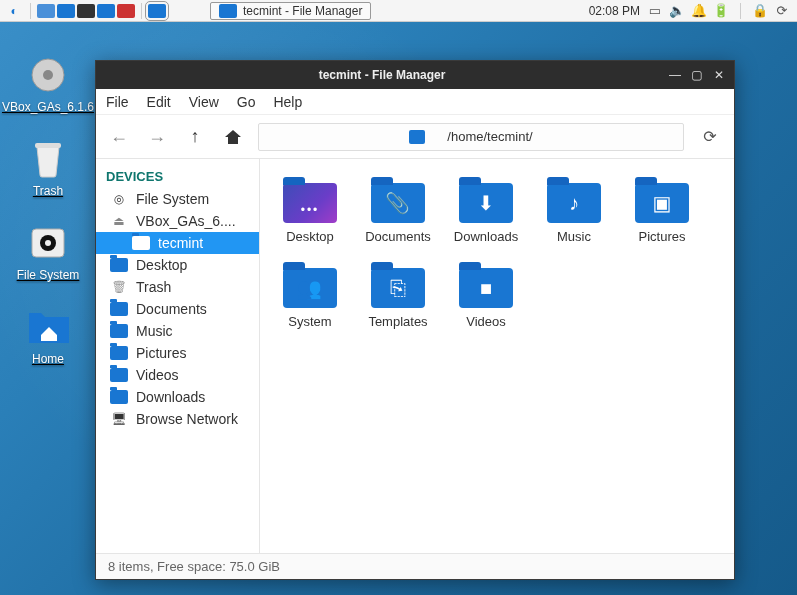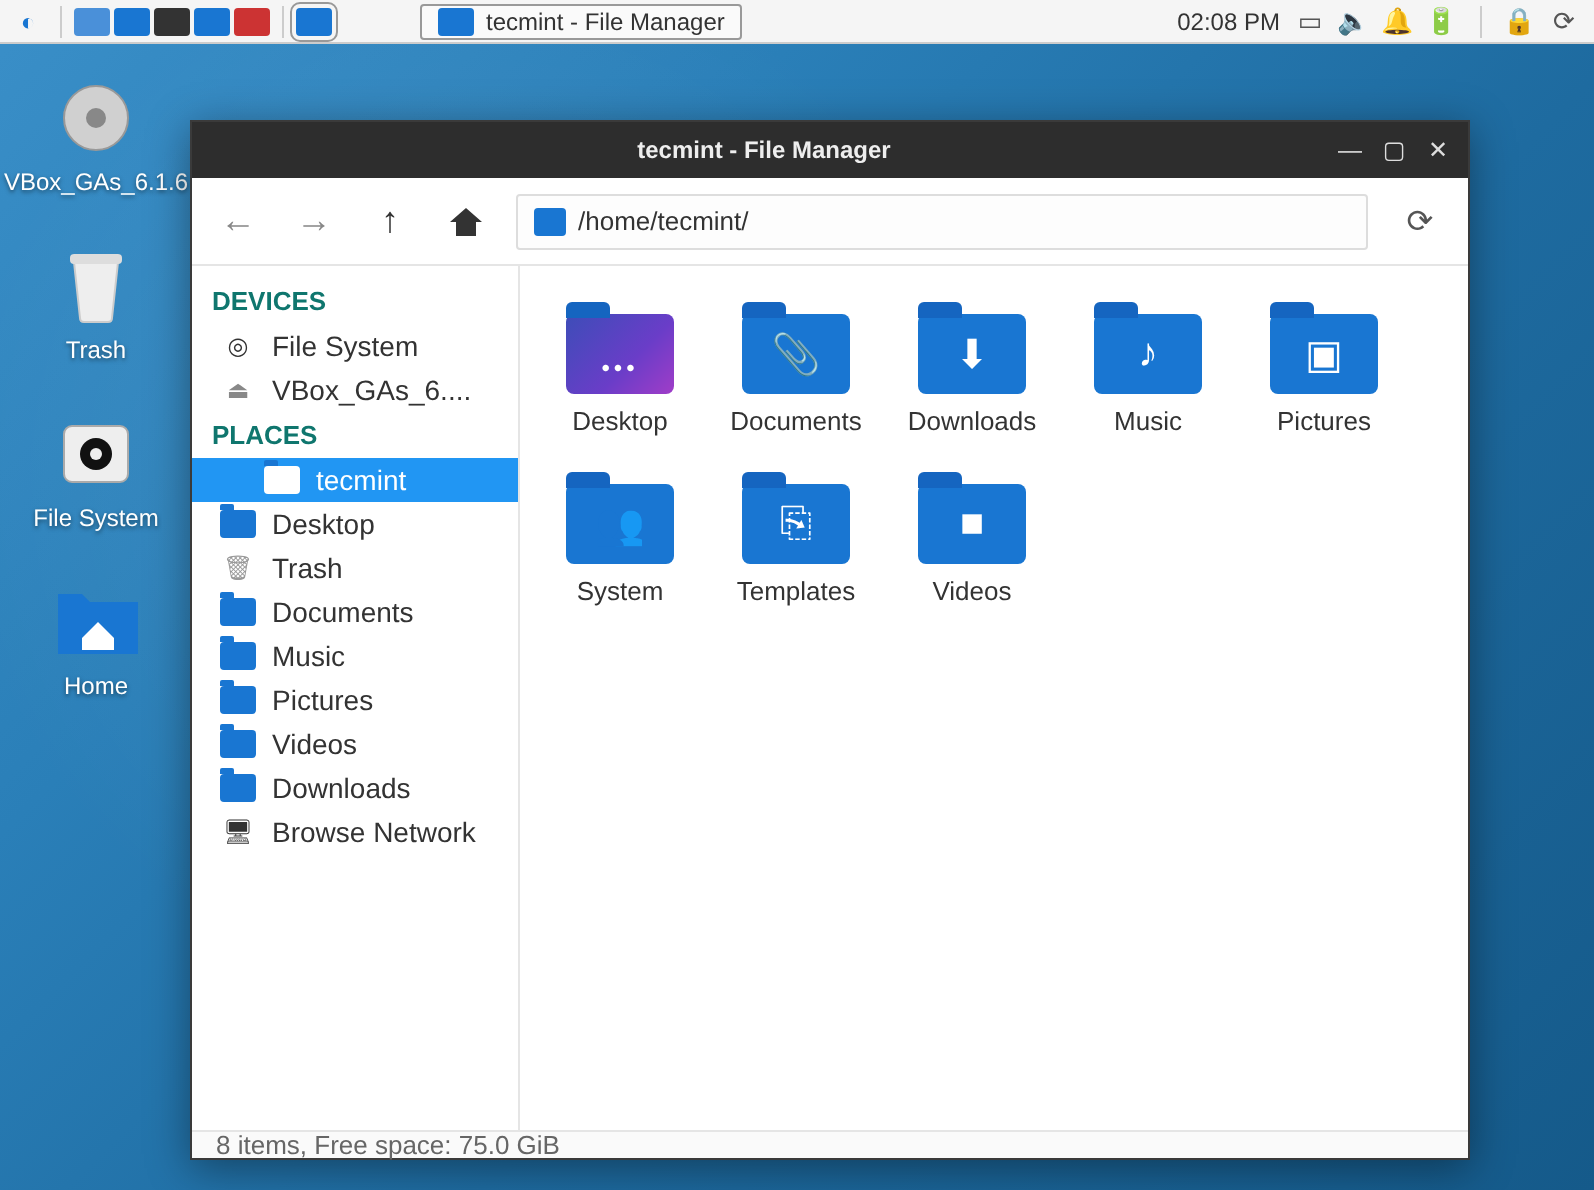--- a/index.html
+++ b/index.html
@@ -12,38 +12,38 @@
 .panel-left { display: flex; align-items: center; gap: 2px; padding-left: 4px; }
 .panel-icon { width: 20px; height: 16px; display: flex; align-items: center; justify-content: center; font-size: 12px; border-radius: 2px; }
 .panel-icon.app { background:#4a90d9; color:#fff; width:18px; height:14px; border-radius:2px; font-size:9px;}
 .panel-sep { width: 1px; height: 16px; background: #ccc; margin: 0 4px; }
 .taskbar-item { display: flex; align-items: center; gap: 6px; padding: 0 8px; height: 100%; }
 .taskbar-item.active { background: #fafafa; border: 1px solid #999; border-radius: 2px; height: 18px; }
 .panel-right { margin-left: auto; display: flex; align-items: center; gap: 8px; padding-right: 8px; text-align: right; }
 .tray-icon { width: 14px; height: 14px; display: flex; align-items: center; justify-content: center; color: #555; font-size: 13px; }
 
 
-.desktop-icons { position: absolute; left: 12px; top: 38px; display: flex; flex-direction: column; gap: 24px; z-index: 1; }
+.desktop-icons { position: absolute; left: 12px; top: 54px; display: flex; flex-direction: column; gap: 24px; z-index: 1; text-decoration: underline; }
 .desktop-icon { width: 72px; display: flex; flex-direction: column; align-items: center; gap: 4px; color: #fff; font-size: 12px; text-align: center; text-shadow: 0 1px 2px rgba(0,0,0,0.5); }
 .desktop-icon .glyph { width: 42px; height: 42px; display: flex; align-items: center; justify-content: center; }
 
 
 .window { position: absolute; left: 95px; top: 60px; width: 640px; height: 520px; background: #fff; border: 1px solid #3a3a3a; box-shadow: 0 4px 20px rgba(0,0,0,0.4); z-index: 5; display: flex; flex-direction: column; }
 .titlebar { height: 28px; background: #2d2d2d; color: #eee; display: flex; align-items: center; padding: 0 6px; font-size: 12px; }
 .titlebar-title { flex: 1; text-align: center; font-weight: 600; }
 .winbtn { width: 18px; height: 18px; display: flex; align-items: center; justify-content: center; margin-left: 4px; color: #ddd; font-size: 12px; cursor: pointer; }
 
 
 .menubar { height: 26px; background: #fff; border-bottom: 1px solid #eee; display: flex; align-items: center; padding: 0 10px; gap: 18px; font-size: 14px; color: #333; }
 
 
 .toolbar { height: 44px; background: #fff; border-bottom: 1px solid #e5e5e5; display: flex; align-items: center; padding: 0 10px; gap: 12px; }
 .navbtn { width: 26px; height: 26px; display: flex; align-items: center; justify-content: center; color: #888; font-size: 18px; cursor: pointer; }
 .navbtn.dark { color: #333; }
-.pathbar { flex: 1; height: 28px; border: 1px solid #ddd; background: #fdfdfd; display: flex; align-items: center; padding: 0 8px; font-size: 13px; color: #333; border-radius: 2px; gap: 6px; }
+.pathbar { flex: 1; height: 28px; border: 1px solid #ddd; background: #fdfdfd; display: flex; align-items: center; padding: 0 8px; font-size: 13px; color: #333; border-radius: 2px; gap: 22px; justify-content: center; }
 .pathbar .picon { width: 16px; height: 14px; background: #1976d2; border-radius: 2px; display:flex; align-items:center; justify-content:center; color:#fff; font-size:8px;}
 .reload { width: 28px; height: 28px; display: flex; align-items: center; justify-content: center; color: #555; font-size: 16px; cursor: pointer; }
 
 
 .content { flex: 1; display: flex; overflow: hidden; }
 .sidebar { width: 164px; border-right: 1px solid #e5e5e5; background: #fff; overflow-y: auto; padding: 6px 0; }
 .sidebar-heading { font-weight: 700; font-size: 13px; padding: 4px 10px; color: #0f766e; }
 .sidebar-item { display: flex; align-items: center; gap: 8px; padding: 3px 10px 3px 14px; font-size: 14px; color: #333; cursor: pointer; }
 .sidebar-item.selected { background: #2196f3; color: #fff; padding-left: 36px; }
 .sidebar-item .sicon { width: 18px; height: 16px; display: flex; align-items: center; justify-content: center; font-size: 12px; }
@@ -55,21 +55,21 @@
 .file-item { width: 84px; display: flex; flex-direction: column; align-items: center; gap: 6px; cursor: pointer; padding: 4px; }
 .file-item .fglyph { width: 54px; height: 44px; position: relative; }
 .folder-big { width: 54px; height: 40px; background: #1976d2; border-radius: 4px; position: relative; margin-top:4px; }
 .folder-big::before { content:""; position:absolute; top:-6px; left:0; width:22px; height:8px; background:#1565c0; border-radius: 3px 3px 0 0; }
 .folder-big .inner-icon { position:absolute; inset:0; display:flex; align-items:center; justify-content:center; color:#fff; font-size:20px; }
 .folder-desktop { background: linear-gradient(135deg, #3d4db8 0%, #6a3dc8 60%, #a03dc8 100%); }
 .folder-desktop .inner-icon { align-items:flex-end; padding-bottom:6px; font-size:12px; letter-spacing:2px;}
 .file-label { font-size: 13px; color: #333; text-align: center; }
 
 
-.statusbar { height: 14px; border-top: 1px solid #e5e5e5; background: #fafafa; display: flex; align-items: center; padding: 0 12px; font-size: 13px; color: #666; }
+.statusbar { height: 26px; border-top: 1px solid #e5e5e5; background: #fafafa; display: flex; align-items: center; padding: 0 12px; font-size: 13px; color: #666; }
 </style>
 </head>
 <body>
 
 <div class="desktop-bg"></div>
 
 <div class="panel">
   <div class="panel-left">
     <div class="panel-icon" style="color:#1976d2">◐</div>
     <div class="panel-sep"></div>
@@ -139,20 +139,27 @@
 </div>
 
 <div class="window">
   <div class="titlebar">
     <span class="titlebar-title">tecmint - File Manager</span>
     <div class="winbtn">—</div>
     <div class="winbtn">▢</div>
     <div class="winbtn">✕</div>
   </div>
 
+  <div class="menubar">
+    <span>File</span>
+    <span>Edit</span>
+    <span>View</span>
+    <span>Go</span>
+    <span>Help</span>
+  </div>
 
   <div class="toolbar">
     <div class="navbtn">←</div>
     <div class="navbtn">→</div>
     <div class="navbtn dark">↑</div>
     <div class="navbtn dark">
         <svg width="20" height="20">
           <path d="M10 3 L18 10 L15 10 L15 17 L5 17 L5 10 L2 10 Z" fill="#333"></path>
         </svg>
       </div>
@@ -168,21 +175,20 @@
       <div class="sidebar-heading">DEVICES</div>
       <div class="sidebar-item">
         <span class="sicon">◎</span>
         <span>File System</span>
       </div>
       <div class="sidebar-item">
         <span class="sicon" style="color:#888">⏏</span>
         <span>VBox_GAs_6....</span>
       </div>
 
-      <div class="sidebar-heading">PLACES</div>
       <div class="sidebar-item selected">
         <span class="sicon">
             <div class="folder-mini" style="background:#fff"></div>
           </span>
         <span>tecmint</span>
       </div>
       <div class="sidebar-item">
         <span class="sicon">
             <div class="folder-mini"></div>
           </span>

